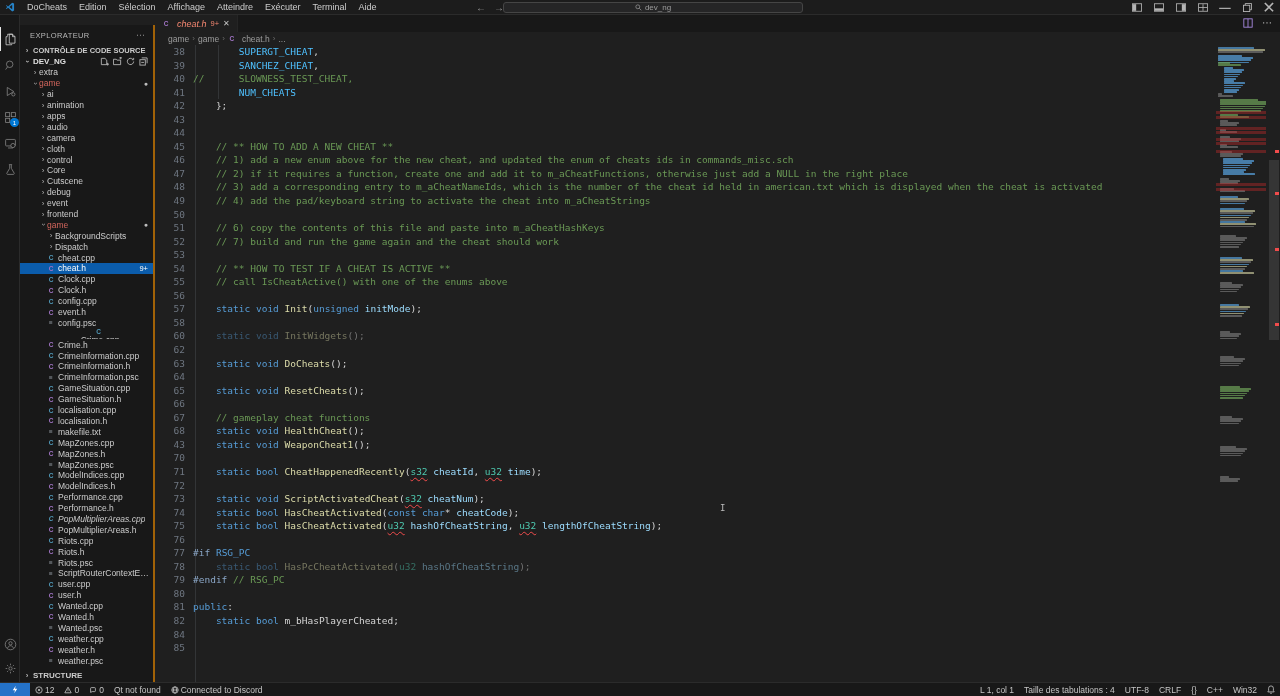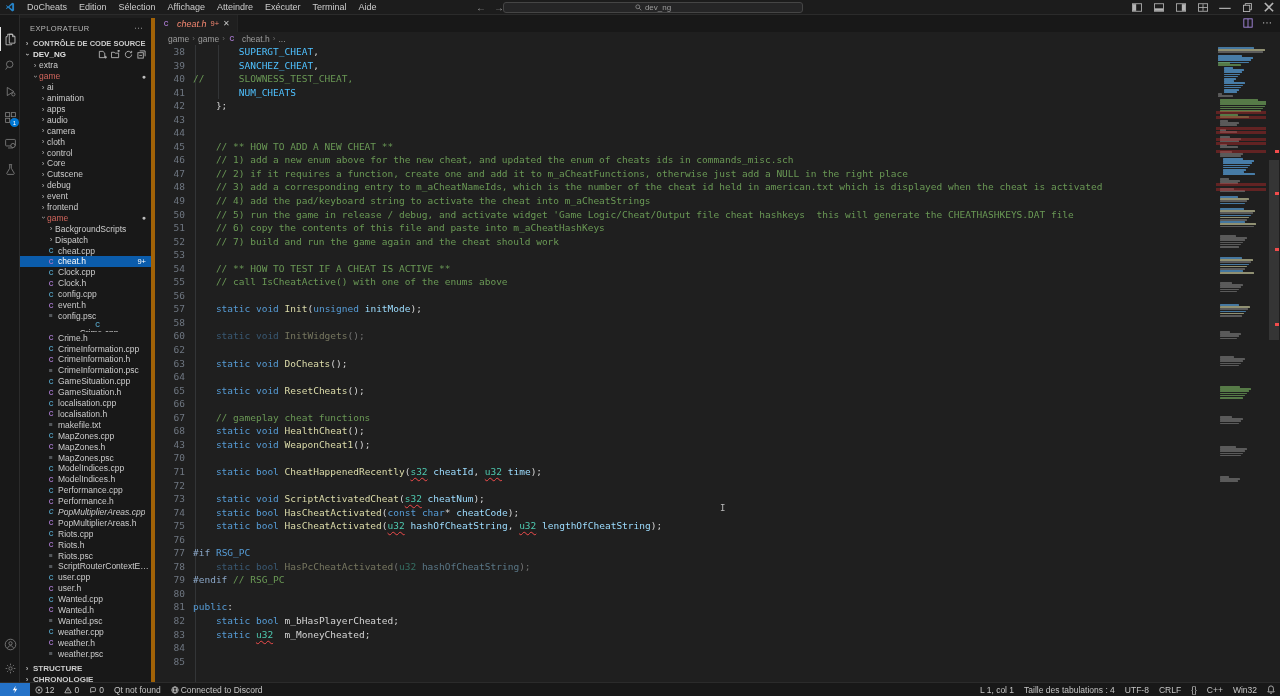--- a/index.html
+++ b/index.html
@@ -25,22 +25,22 @@
   #activitybar { position:absolute; left:0; top:15px; width:20px; height:667px;
                  background:#181818; border-right:1px solid #2b2b2b; }
   .act-item { position:absolute; left:0; width:20px; height:24px;
               display:flex; align-items:center; justify-content:center; }
   .act-item.active { border-left:1.5px solid #e7e7e7; }
   .act-badge { position:absolute; right:1px; bottom:2px; background:#0078d4; color:#fff;
                font-size:6px; width:9px; height:9px; border-radius:50%;
                display:flex; align-items:center; justify-content:center; }
 
   
-  #sidebar { position:absolute; left:20px; top:18px; width:135px; height:667px;
-             background:#181818; border-right:4px solid #a16207; overflow:hidden; }
+  #sidebar { position:absolute; left:20px; top:25px; width:135px; height:667px;
+             background:#181818; border-right:2px solid #a16207; overflow:hidden; }
   #sb-header { height:20px; display:flex; align-items:center; justify-content:space-between;
                padding:0 8px 0 10px; }
   #sb-title { color:#b8b8b8; font-size:7.5px; letter-spacing:.4px; }
   .sb-sec { height:11px; display:flex; align-items:center; gap:2px; padding-left:3px;
             color:#cccccc; font-size:8px; font-weight:bold; }
   .chev { color:#b0b0b0; font-size:8px; width:8px; display:inline-block; text-align:center; }
   .chev.open { transform:rotate(90deg); }
   #devng-row { height:11px; display:flex; align-items:center; gap:2px; padding-left:3px;
                color:#e0e0e0; font-size:8px; font-weight:bold; }
   #devng-actions { margin-left:auto; display:flex; gap:4px; padding-right:5px; }
@@ -521,21 +521,21 @@
       <div class="cl"><span class="ln">40</span><span class="tk-cm">//      SLOWNESS_TEST_CHEAT,</span></div>
       <div class="cl"><span class="ln">41</span><span class="tk-pl">        </span><span class="tk-en">NUM_CHEATS</span></div>
       <div class="cl"><span class="ln">42</span><span class="tk-pl">    };</span></div>
       <div class="cl"><span class="ln">43</span></div>
       <div class="cl"><span class="ln">44</span></div>
       <div class="cl"><span class="ln">45</span><span class="tk-pl">    </span><span class="tk-cm">// ** HOW TO ADD A NEW CHEAT **</span></div>
       <div class="cl"><span class="ln">46</span><span class="tk-pl">    </span><span class="tk-cm">// 1) add a new enum above for the new cheat, and updated the enum of cheats ids in commands_misc.sch</span></div>
       <div class="cl"><span class="ln">47</span><span class="tk-pl">    </span><span class="tk-cm">// 2) if it requires a function, create one and add it to m_aCheatFunctions, otherwise just add a NULL in the right place</span></div>
       <div class="cl"><span class="ln">48</span><span class="tk-pl">    </span><span class="tk-cm">// 3) add a corresponding entry to m_aCheatNameIds, which is the number of the cheat id held in american.txt which is displayed when the cheat is activated</span></div>
       <div class="cl"><span class="ln">49</span><span class="tk-pl">    </span><span class="tk-cm">// 4) add the pad/keyboard string to activate the cheat into m_aCheatStrings</span></div>
-      <div class="cl"><span class="ln">50</span><span class="tk-pl">    </span><span class="tk-cm">// 5) run the game in release / debug, and activate widget 'Game Logic/Cheat/Output file cheat hashkeys  this will generate the CHEATHASHKEYS.DAT file</span></div>
+      <div class="cl"><span class="ln">50</span><span class="tk-pl">    </span></div>
       <div class="cl"><span class="ln">51</span><span class="tk-pl">    </span><span class="tk-cm">// 6) copy the contents of this file and paste into m_aCheatHashKeys</span></div>
       <div class="cl"><span class="ln">52</span><span class="tk-pl">    </span><span class="tk-cm">// 7) build and run the game again and the cheat should work</span></div>
       <div class="cl"><span class="ln">53</span></div>
       <div class="cl"><span class="ln">54</span><span class="tk-pl">    </span><span class="tk-cm">// ** HOW TO TEST IF A CHEAT IS ACTIVE **</span></div>
       <div class="cl"><span class="ln">55</span><span class="tk-pl">    </span><span class="tk-cm">// call IsCheatActive() with one of the enums above</span></div>
       <div class="cl"><span class="ln">56</span></div>
       <div class="cl"><span class="ln">57</span><span class="tk-pl">    </span><span class="tk-kw">static</span><span class="tk-pl"> </span><span class="tk-kw">void</span><span class="tk-pl"> </span><span class="tk-fn">Init</span><span class="tk-pl">(</span><span class="tk-kw">unsigned</span><span class="tk-pl"> </span><span class="tk-pa">initMode</span><span class="tk-pl">);</span></div>
       <div class="cl"><span class="ln">58</span></div>
       <div class="cl dim"><span class="ln">60</span><span class="tk-pl">    </span><span class="tk-kw">static</span><span class="tk-pl"> </span><span class="tk-kw">void</span><span class="tk-pl"> </span><span class="tk-fn">InitWidgets</span><span class="tk-pl">();</span></div>
       <div class="cl"><span class="ln">62</span></div>
@@ -552,21 +552,20 @@
       <div class="cl"><span class="ln">73</span><span class="tk-pl">    </span><span class="tk-kw">static</span><span class="tk-pl"> </span><span class="tk-kw">void</span><span class="tk-pl"> </span><span class="tk-fn">ScriptActivatedCheat</span><span class="tk-pl">(</span><span class="tk-ty sq">s32</span><span class="tk-pl"> </span><span class="tk-pa">cheatNum</span><span class="tk-pl">);</span></div>
       <div class="cl"><span class="ln">74</span><span class="tk-pl">    </span><span class="tk-kw">static</span><span class="tk-pl"> </span><span class="tk-kw">bool</span><span class="tk-pl"> </span><span class="tk-fn">HasCheatActivated</span><span class="tk-pl">(</span><span class="tk-kw">const</span><span class="tk-pl"> </span><span class="tk-kw">char</span><span class="tk-pl">* </span><span class="tk-pa">cheatCode</span><span class="tk-pl">);</span></div>
       <div class="cl"><span class="ln">75</span><span class="tk-pl">    </span><span class="tk-kw">static</span><span class="tk-pl"> </span><span class="tk-kw">bool</span><span class="tk-pl"> </span><span class="tk-fn">HasCheatActivated</span><span class="tk-pl">(</span><span class="tk-ty sq">u32</span><span class="tk-pl"> </span><span class="tk-pa">hashOfCheatString</span><span class="tk-pl">, </span><span class="tk-ty sq">u32</span><span class="tk-pl"> </span><span class="tk-pa">lengthOfCheatString</span><span class="tk-pl">);</span></div>
       <div class="cl"><span class="ln">76</span></div>
       <div class="cl"><span class="ln">77</span><span class="tk-di">#if</span><span class="tk-pl"> </span><span class="tk-kw">RSG_PC</span></div>
       <div class="cl dim"><span class="ln">78</span><span class="tk-pl">    </span><span class="tk-kw">static</span><span class="tk-pl"> </span><span class="tk-kw">bool</span><span class="tk-pl"> </span><span class="tk-fn">HasPcCheatActivated</span><span class="tk-pl">(</span><span class="tk-ty">u32</span><span class="tk-pl"> </span><span class="tk-pa">hashOfCheatString</span><span class="tk-pl">);</span></div>
       <div class="cl"><span class="ln">79</span><span class="tk-di">#endif</span><span class="tk-pl"> </span><span class="tk-cm">// RSG_PC</span></div>
       <div class="cl"><span class="ln">80</span></div>
       <div class="cl"><span class="ln">81</span><span class="tk-kw">public</span><span class="tk-pl">:</span></div>
       <div class="cl"><span class="ln">82</span><span class="tk-pl">    </span><span class="tk-kw">static</span><span class="tk-pl"> </span><span class="tk-kw">bool</span><span class="tk-pl"> </span><span class="tk-pl">m_bHasPlayerCheated;</span></div>
-      <div class="cl"><span class="ln">83</span><span class="tk-pl">    </span><span class="tk-kw">static</span><span class="tk-pl"> </span><span class="tk-ty sq">u32</span><span class="tk-pl">  </span><span class="tk-pl">m_MoneyCheated;</span></div>
       <div class="cl"><span class="ln">84</span></div>
       <div class="cl"><span class="ln">85</span></div>
     </div>
   <div id="minimap">
       <div class="mm-bar" style="background: rgba(86, 156, 214, 0.7); top: 2px; left: 2px; width: 36px;"></div>
       <div class="mm-bar" style="background: rgba(220, 220, 170, 0.6); top: 4.2px; left: 2px; width: 47px;"></div>
       <div class="mm-bar" style="background: rgba(200, 200, 200, 0.35); top: 6.4px; left: 2px; width: 45px;"></div>
       <div class="mm-bar" style="background: rgba(86, 156, 214, 0.75); top: 10px; left: 2px; width: 24px;"></div>
       <div class="mm-bar" style="background: rgba(86, 156, 214, 0.75); top: 12.2px; left: 2px; width: 35px;"></div>
       <div class="mm-bar" style="background: rgba(86, 156, 214, 0.75); top: 14.4px; left: 2px; width: 33px;"></div>

